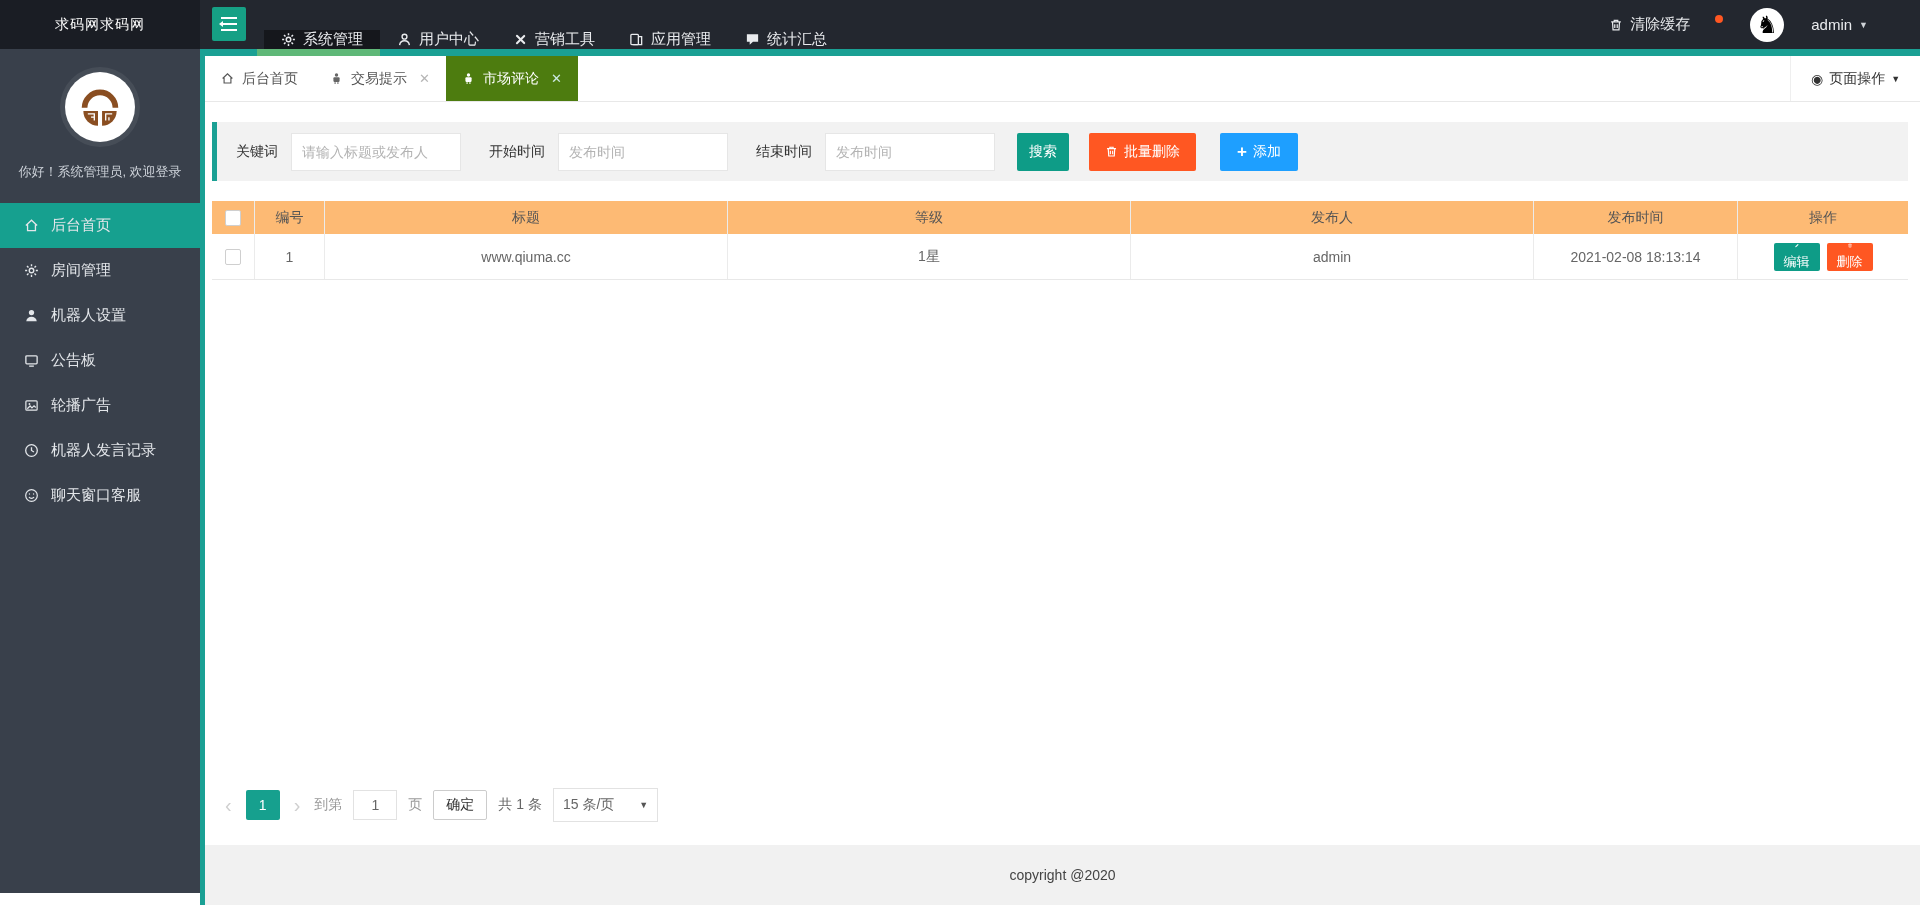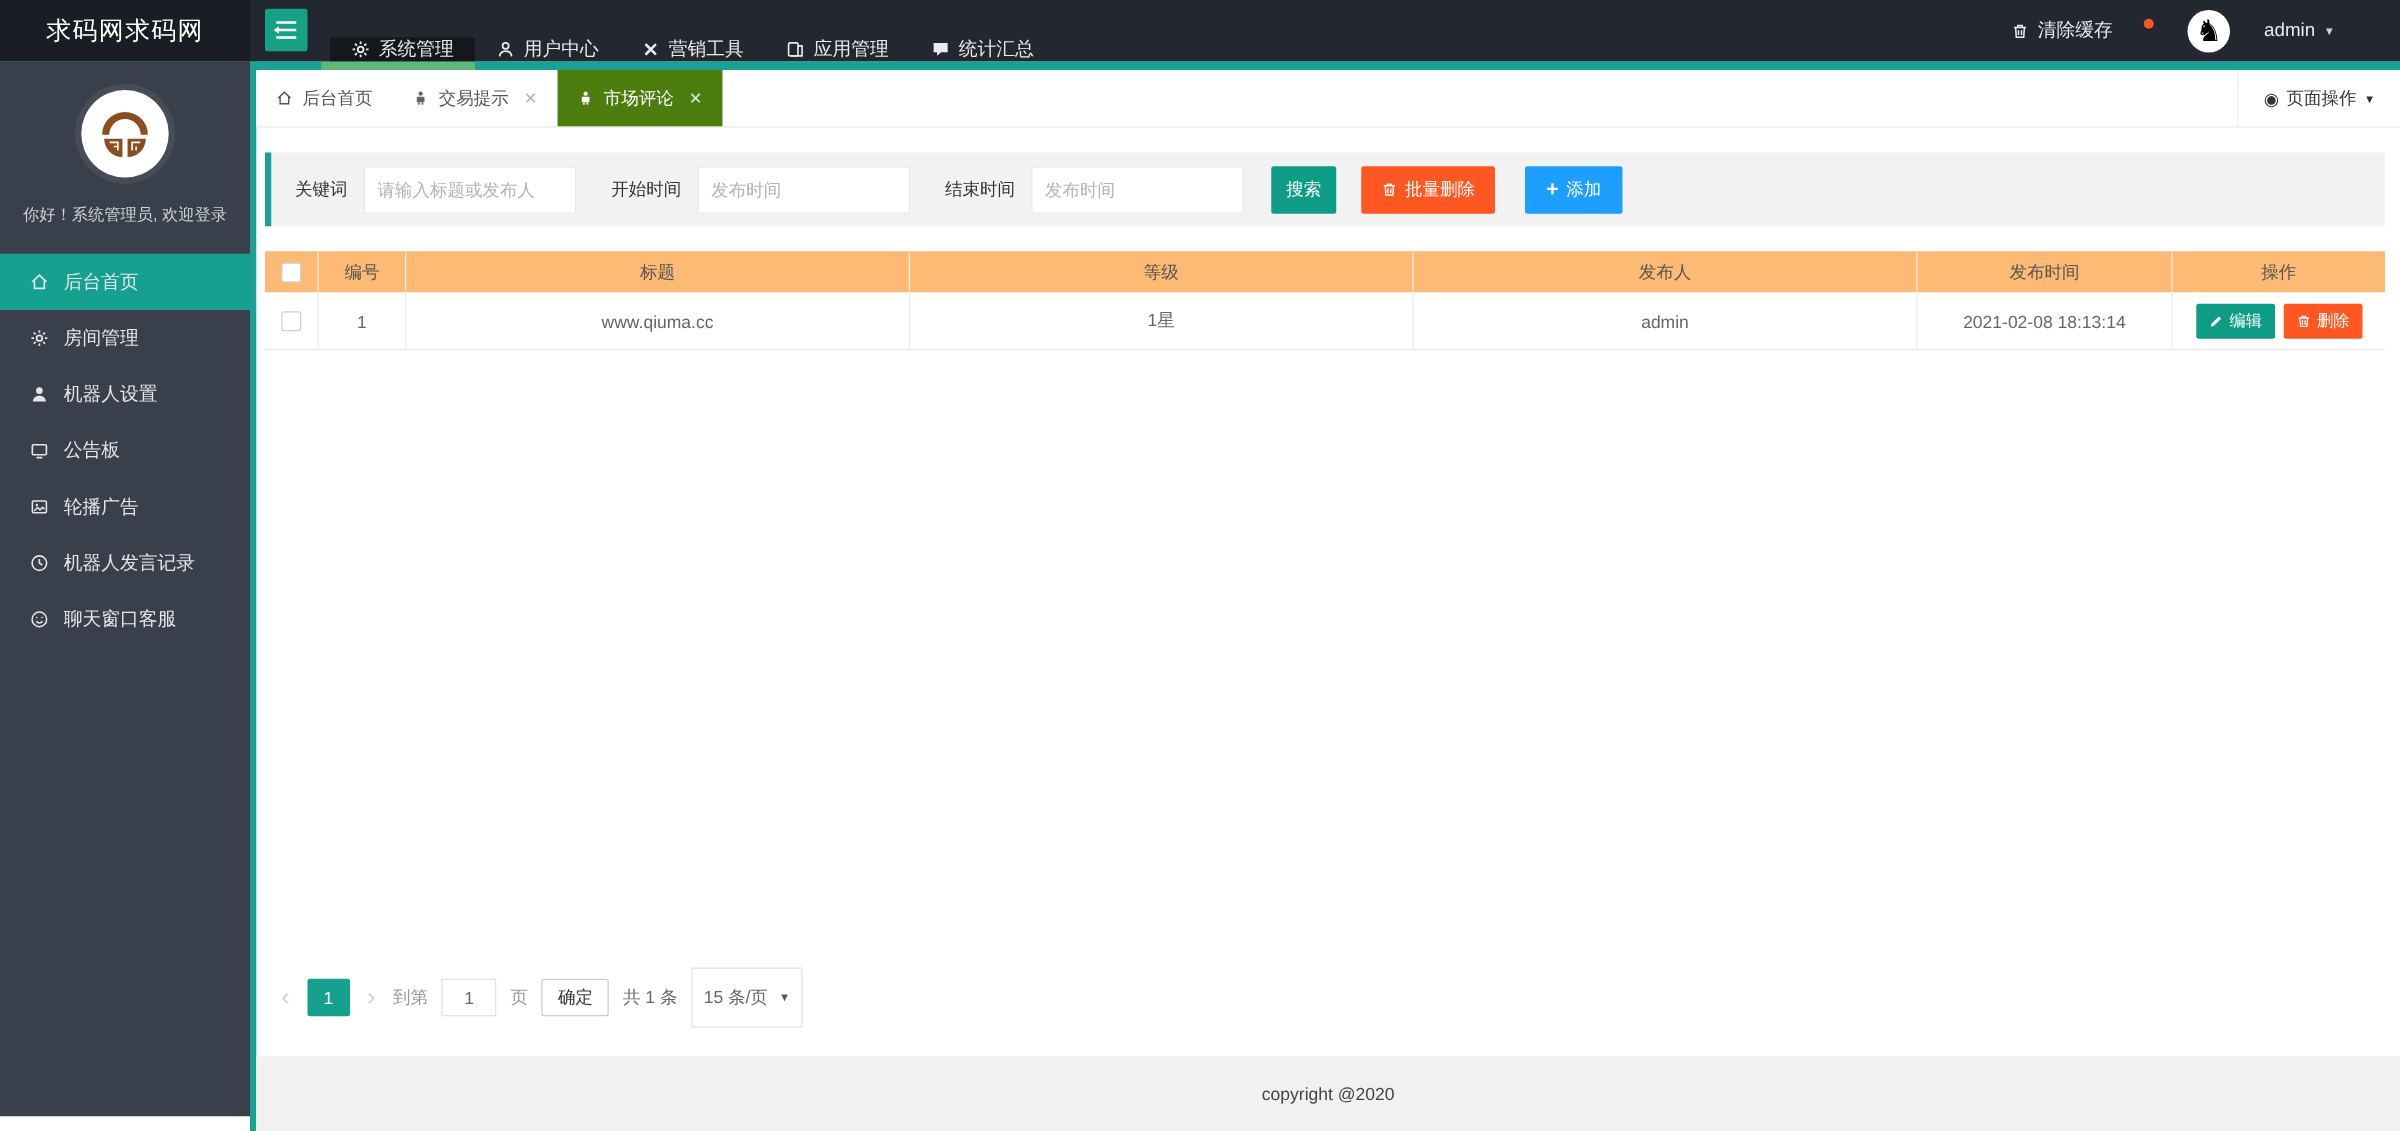--- a/index.html
+++ b/index.html
@@ -2,21 +2,21 @@
 <html><head>
 <meta charset="utf-8">
 <style>
   * { margin:0; padding:0; box-sizing:border-box; }
   html,body { width:1920px; height:905px; overflow:hidden;
     font-family:"Liberation Sans","DejaVu Sans",sans-serif; background:#fff; }
 
   
   .navbar { position:absolute; top:0; left:0; right:0; height:49px; background:#23272f;
     display:flex; align-items:stretch; z-index:10; }
-  .logo-sec { width:200px; background:#1a1d24; color:#fff; font-size:20px;
+  .logo-sec { width:200px; background:#1a1d24; color:#fff; font-size:14px;
     display:flex; align-items:center; justify-content:center; letter-spacing:1px; }
   .burger { width:34px; height:34px; background:#16a085; border-radius:2px; margin:7px 0 0 12px;
     display:flex; flex-direction:column; align-items:center; justify-content:center; gap:4px;
     cursor:pointer; position:relative; }
   .burger i { display:block; width:16px; height:2px; background:#fff; }
   .burger .tri { position:absolute; left:4px; top:14px; width:0; height:0;
     border:3px solid transparent; border-right:4px solid #fff; }
   .nav-menu { display:flex; align-items:flex-end; margin-left:18px; }
   .nav-item { display:flex; align-items:center; gap:7px; padding:0 17px; color:#e9ebee;
     font-size:15px; cursor:pointer; }
@@ -83,37 +83,37 @@
   .td-bg { background:#fff; border-bottom:1px solid #e8e8e8; color:#666; }
   .cell { display:flex; align-items:center; justify-content:center; font-size:14px;
     border-right:1px solid #ebebeb; }
   .cell:last-child { border-right:none; }
   .th .cell { height:33px; }
   .tr .cell { height:45px; }
   .c-chk { width:43px; } .c-id { width:70px; } .c-title { width:403px; }
   .c-level { width:403px; } .c-pub { width:403px; } .c-time { width:204px; } .c-ops { width:170px; }
   .chk { width:16px; height:16px; background:#fff; border:1px solid #cfcfcf; border-radius:2px; cursor:pointer; }
   .minibtn { height:28px; border:none; border-radius:2px; color:#fff; font-size:13px; cursor:pointer;
-    display:flex; align-items:center; gap:5px; padding:0 10px; font-family:Liberation Serif, serif; }
+    display:flex; align-items:center; gap:5px; padding:0 10px; font-family:Liberation Serif, serif;flex-direction:column; }
   .minibtn svg { width:12px; height:12px; }
   .mb-edit { background:#0e9c87; margin-right:7px; }
   .mb-del { background:#ff5722; }
 
   
   .pager { position:absolute; left:17px; bottom:83px; display:flex; align-items:center; gap:11px; font-size:14px; color:#666; }
   .pchev { color:#cfcfcf; font-size:20px; line-height:1; cursor:pointer; padding:0 3px; }
   .ppage { width:34px; height:30px; background:#16a08e; color:#fff; border-radius:2px;
     display:flex; align-items:center; justify-content:center; cursor:pointer; }
   .pgray { color:#999; }
   .pinput { width:44px; height:30px; border:1px solid #e2e2e2; text-align:center; font-size:14px;
     color:#666; outline:none; font-family:inherit; }
   .pok { height:30px; padding:0 12px; background:#fff; border:1px solid #ccc; border-radius:2px;
     font-size:14px; color:#333; cursor:pointer; font-family:inherit; }
-  .psel { height:48px; border:1px solid #e2e2e2; background:#fff; display:flex; align-items:center;
-    gap:9px; padding:0 9px; cursor:pointer; }
+  .psel { height:34px; border:1px solid #e2e2e2; background:#fff; display:flex; align-items:center;
+    gap:25px; padding:0 9px; cursor:pointer; }
   .psel .caret { color:#555; }
 
   
   .footer { position:absolute; left:0; right:0; bottom:0; height:60px; background:#f1f1f1;
     display:flex; align-items:center; justify-content:center; font-size:14px; color:#444; }
 </style>
 </head>
 <body>
 
 <div class="navbar">

